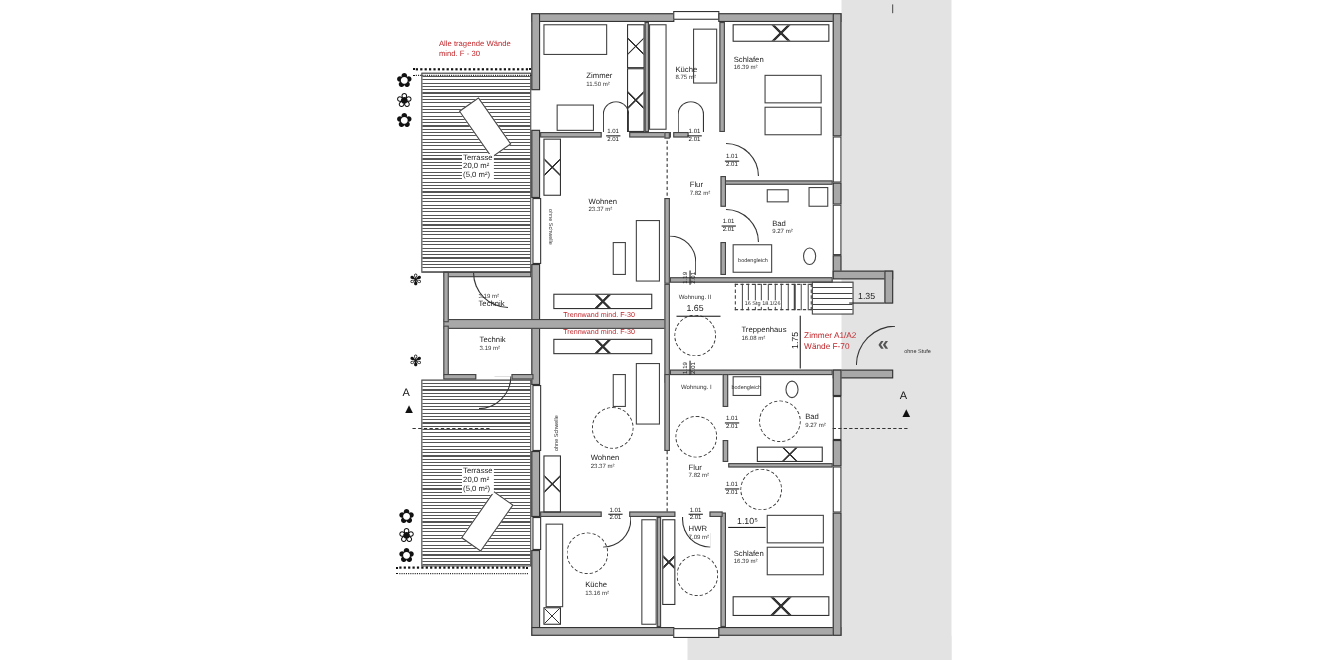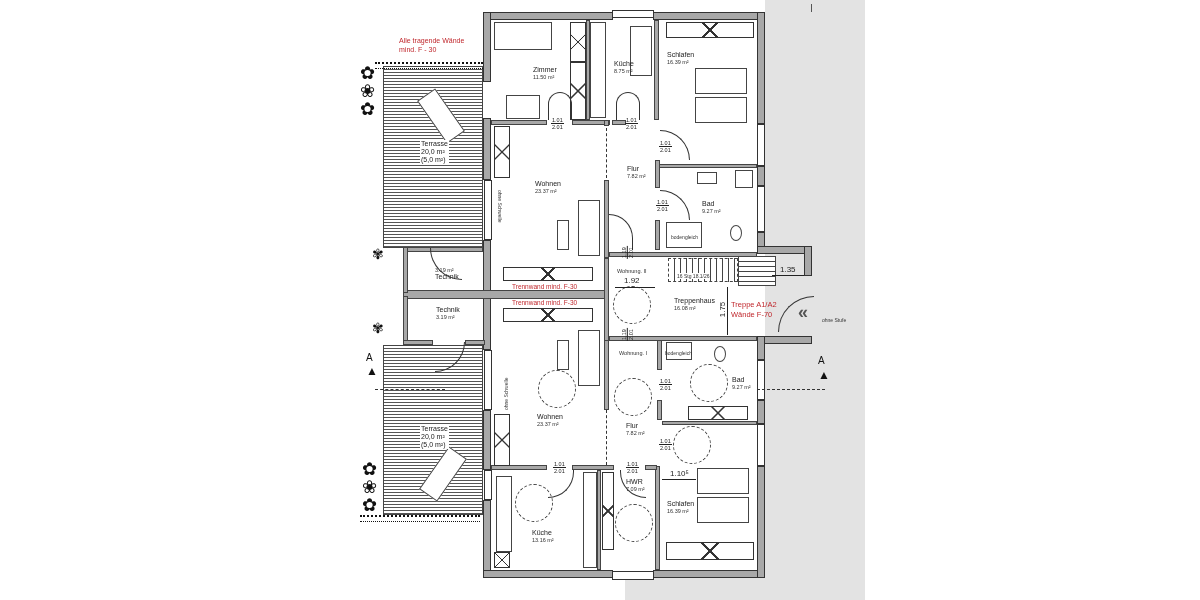--- a/index.html
+++ b/index.html
@@ -161,21 +161,21 @@
 <div class="abs" style="left:606px;top:128px;width:1px;height:50px;border-left:1px dashed #333;"></div>
 <div class="abs" style="left:606px;top:410px;width:1px;height:55px;border-left:1px dashed #333;"></div>
 
 <div class="red" style="left:399px;top:36px;">
   <div>Alle tragende Wände</div>
   <div>mind. F - 30</div>
 </div>
 <div class="red" style="left:512px;top:283px;font-size:6.5px;">Trennwand mind. F-30</div>
 <div class="red" style="left:512px;top:299px;font-size:6.5px;">Trennwand mind. F-30</div>
 <div class="red" style="left:731px;top:300px;font-size:7.5px;">
-  <div>Treppe A1/A2</div>
+  <div>Zimmer A1/A2</div>
   <div>Wände F-70</div>
 </div>
 <div class="area" style="left:822px;top:317px;font-size:5px;">ohne Stufe</div>
 <div class="area" style="left:494px;top:190px;transform:rotate(90deg);transform-origin:left top;font-size:5px;left:503px;">ohne Schwelle</div>
 <div class="area" style="left:503px;top:410px;transform:rotate(-90deg);transform-origin:left top;font-size:5px;">ohne Schwelle</div>
 <div class="area" style="left:671px;top:234px;font-size:5px;">bodengleich</div>
 <div class="area" style="left:665px;top:350px;font-size:5px;">bodengleich</div>
 
 <div class="section" style="left:366px;top:352px;">A</div>
 <div class="section" style="left:366px;top:364px;font-size:12px;">▲</div>
@@ -286,21 +286,21 @@
   </div>
 <div class="door" style="left:553px;top:461px;">
     <span class="top">1.01</span>
     <span>2.01</span>
   </div>
 <div class="door" style="left:626px;top:461px;">
     <span class="top">1.01</span>
     <span>2.01</span>
   </div>
 
-<div class="dim" style="left:624px;top:276px;">1.92</div>
+<div class="dim" style="left:624px;top:276px;">1.65</div>
 <div class="abs" style="left:615px;top:287px;width:40px;border-top:1px solid #222;"></div>
 <div class="dim" style="left:780px;top:265px;">1.35</div>
 <div class="abs" style="left:772px;top:275px;width:32px;border-top:1px solid #222;"></div>
 <div class="dim" style="left:715px;top:305px;transform:rotate(-90deg);">1.75</div>
 <div class="abs" style="left:727px;top:287px;height:48px;border-left:1px solid #222;"></div>
 <div class="dim" style="left:670px;top:469px;">1.10⁵</div>
 <div class="abs" style="left:662px;top:479px;width:34px;border-top:1px solid #222;"></div>
 <div class="door" style="left:621px;top:246px;transform:rotate(-90deg);">
     <span class="top">1.19</span>
     <span>2.01</span>

